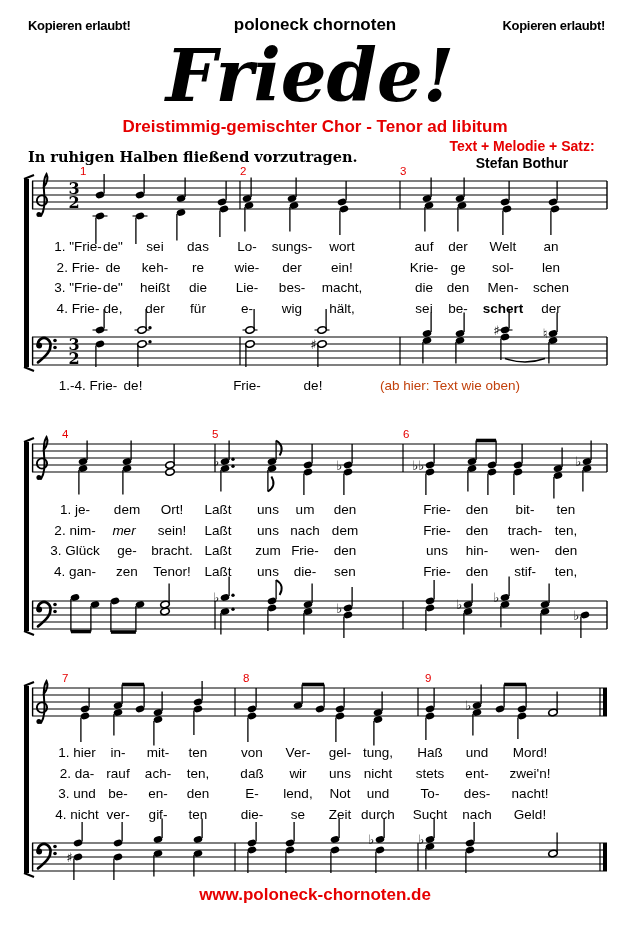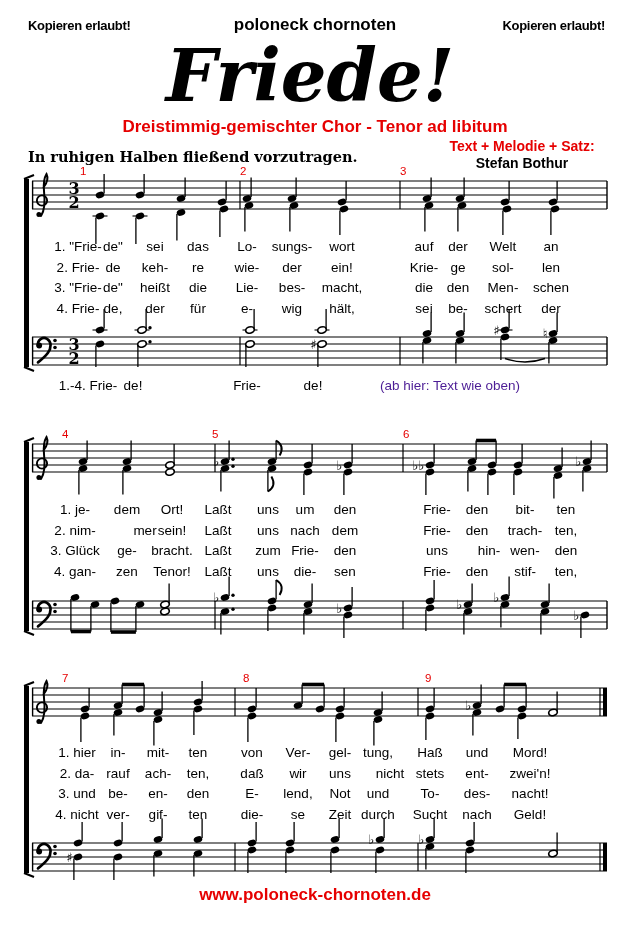--- a/index.html
+++ b/index.html
@@ -762,62 +762,62 @@
       <span class="syll" style="left: 551px; top: 41px;">schen</span>
       <span class="syll" style="left: 78px; top: 61.5px;">4. Frie-</span>
       <span class="syll" style="left: 113px; top: 61.5px; text-align: right;">de,</span>
       <span class="syll" style="left: 155px; top: 61.5px;">der</span>
       <span class="syll" style="left: 198px; top: 61.5px;">für</span>
       <span class="syll" style="left: 247px; top: 61.5px;">e-</span>
       <span class="syll" style="left: 292px; top: 61.5px;">wig</span>
       <span class="syll" style="left: 342px; top: 61.5px;">hält,</span>
       <span class="syll" style="left: 424px; top: 61.5px;">sei</span>
       <span class="syll" style="left: 458px; top: 61.5px;">be-</span>
-      <span class="syll" style="left: 503px; top: 61.5px;">schert</span>
+      <span class="syll" style="left: 503px; top: 61.5px; font-weight: bold;">schert</span>
       <span class="syll" style="left: 551px; top: 61.5px;">der</span>
     </div>
     <div class="abs undertext" style="left: 0px; top: 378px;">
       <span style="left: 88px;">1.-4. Frie-</span>
       <span style="left: 133px;">de!</span>
       <span style="left: 247px;">Frie-</span>
       <span style="left: 313px;">de!</span>
-      <span style="left: 450px; color: #4c1d95;">(ab hier: Text wie oben)</span>
+      <span style="left: 450px; color: #c2410c;">(ab hier: Text wie oben)</span>
     </div>
     <div class="abs" style="left: 0px; top: 502px;">
       <span class="syll" style="left: 75px; top: 0px;">1. je-</span>
       <span class="syll" style="left: 127px; top: 0px;">dem</span>
       <span class="syll" style="left: 172px; top: 0px;">Ort!</span>
       <span class="syll" style="left: 218px; top: 0px;">Laßt</span>
       <span class="syll" style="left: 268px; top: 0px;">uns</span>
       <span class="syll" style="left: 305px; top: 0px;">um</span>
       <span class="syll" style="left: 345px; top: 0px;">den</span>
       <span class="syll" style="left: 437px; top: 0px;">Frie-</span>
       <span class="syll" style="left: 477px; top: 0px;">den</span>
       <span class="syll" style="left: 525px; top: 0px;">bit-</span>
       <span class="syll" style="left: 566px; top: 0px;">ten</span>
       <span class="syll" style="left: 75px; top: 20.5px;">2. nim-</span>
-      <span class="syll" style="left: 145px; top: 20.5px;">mer</span>
+      <span class="syll" style="left: 124px; top: 20.5px; font-style: italic;">mer</span>
       <span class="syll" style="left: 172px; top: 20.5px;">sein!</span>
       <span class="syll" style="left: 218px; top: 20.5px;">Laßt</span>
       <span class="syll" style="left: 268px; top: 20.5px;">uns</span>
       <span class="syll" style="left: 305px; top: 20.5px;">nach</span>
       <span class="syll" style="left: 345px; top: 20.5px;">dem</span>
       <span class="syll" style="left: 437px; top: 20.5px;">Frie-</span>
       <span class="syll" style="left: 477px; top: 20.5px;">den</span>
       <span class="syll" style="left: 525px; top: 20.5px;">trach-</span>
       <span class="syll" style="left: 566px; top: 20.5px;">ten,</span>
       <span class="syll" style="left: 75px; top: 41px;">3. Glück</span>
       <span class="syll" style="left: 127px; top: 41px;">ge-</span>
       <span class="syll" style="left: 172px; top: 41px;">bracht.</span>
       <span class="syll" style="left: 218px; top: 41px;">Laßt</span>
       <span class="syll" style="left: 268px; top: 41px;">zum</span>
       <span class="syll" style="left: 305px; top: 41px;">Frie-</span>
       <span class="syll" style="left: 345px; top: 41px;">den</span>
       <span class="syll" style="left: 437px; top: 41px;">uns</span>
-      <span class="syll" style="left: 489px; top: 41px;">hin-</span>
+      <span class="syll" style="left: 477px; top: 41px;">hin-</span>
       <span class="syll" style="left: 525px; top: 41px;">wen-</span>
       <span class="syll" style="left: 566px; top: 41px;">den</span>
       <span class="syll" style="left: 75px; top: 61.5px;">4. gan-</span>
       <span class="syll" style="left: 127px; top: 61.5px;">zen</span>
       <span class="syll" style="left: 172px; top: 61.5px;">Tenor!</span>
       <span class="syll" style="left: 218px; top: 61.5px;">Laßt</span>
       <span class="syll" style="left: 268px; top: 61.5px;">uns</span>
       <span class="syll" style="left: 305px; top: 61.5px;">die-</span>
       <span class="syll" style="left: 345px; top: 61.5px;">sen</span>
       <span class="syll" style="left: 437px; top: 61.5px;">Frie-</span>
@@ -837,21 +837,21 @@
       <span class="syll" style="left: 430px; top: 0px;">Haß</span>
       <span class="syll" style="left: 477px; top: 0px;">und</span>
       <span class="syll" style="left: 530px; top: 0px;">Mord!</span>
       <span class="syll" style="left: 77px; top: 20.5px;">2. da-</span>
       <span class="syll" style="left: 118px; top: 20.5px;">rauf</span>
       <span class="syll" style="left: 158px; top: 20.5px;">ach-</span>
       <span class="syll" style="left: 198px; top: 20.5px;">ten,</span>
       <span class="syll" style="left: 252px; top: 20.5px; text-align: center;">daß</span>
       <span class="syll" style="left: 298px; top: 20.5px;">wir</span>
       <span class="syll" style="left: 340px; top: 20.5px;">uns</span>
-      <span class="syll" style="left: 378px; top: 20.5px; margin-left: 12px;">nicht</span>
+      <span class="syll" style="left: 378px; top: 20.5px;">nicht</span>
       <span class="syll" style="left: 430px; top: 20.5px;">stets</span>
       <span class="syll" style="left: 477px; top: 20.5px;">ent-</span>
       <span class="syll" style="left: 530px; top: 20.5px;">zwei'n!</span>
       <span class="syll" style="left: 77px; top: 41px;">3. und</span>
       <span class="syll" style="left: 118px; top: 41px;">be-</span>
       <span class="syll" style="left: 158px; top: 41px;">en-</span>
       <span class="syll" style="left: 198px; top: 41px;">den</span>
       <span class="syll" style="left: 252px; top: 41px;">E-</span>
       <span class="syll" style="left: 298px; top: 41px;">lend,</span>
       <span class="syll" style="left: 340px; top: 41px;">Not</span>

